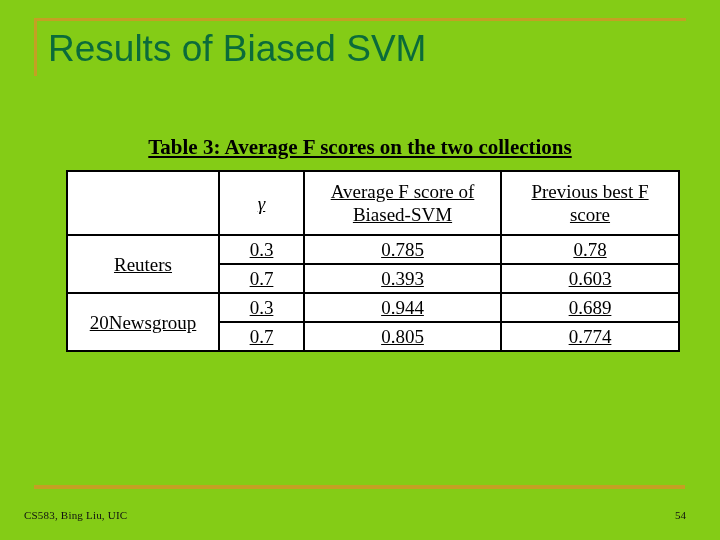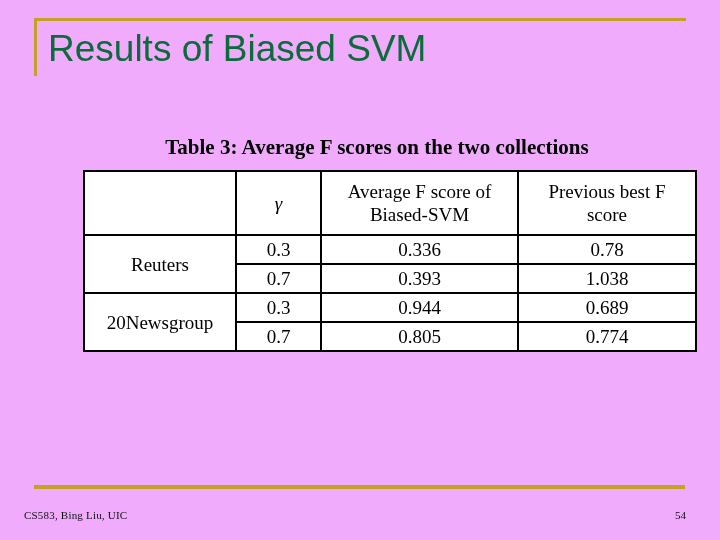--- a/index.html
+++ b/index.html
@@ -13,21 +13,21 @@
     height: 540px;
     overflow: hidden;
     font-family: "Liberation Sans", sans-serif;
     position: relative;
   }
   .slide {
     position: absolute;
     left: 0; top: 0;
     width: 720px;
     height: 540px;
-    background: #f0abfc;
+    background: #84cc16;
   }
 
   
   .title-rule-top {
     position: absolute;
     left: 34px;
     top: 18px;
     width: 652px;
     height: 3px;
     background: #c4a023;
@@ -50,23 +50,24 @@
     font-size: 37px;
     font-weight: 400;
     line-height: 46px;
     letter-spacing: 0px;
     white-space: nowrap;
   }
 
   
   .table-figure {
     position: absolute;
-    left: 83px;
+    left: 66px;
     top: 134px;
     width: 590px;
+    text-decoration: underline;
   }
   .table-caption {
     font-family: "Liberation Serif", serif;
     font-weight: bold;
     font-size: 21px;
     color: #000000;
     text-align: center;
     line-height: 26px;
     width: 588px;
     margin: 0 0 10px 0;
@@ -166,28 +167,28 @@
           </td>
           <td class="c-prev hdr">
             <span>Previous best F</span><br>
             <span>score</span>
           </td>
         </tr>
 
         <tr>
           <td class="c-label rowlabel" rowspan="2">Reuters</td>
           <td class="c-gamma datacell">0.3</td>
-          <td class="c-avg datacell">0.336</td>
+          <td class="c-avg datacell">0.785</td>
           <td class="c-prev datacell">0.78</td>
         </tr>
 
         <tr>
           <td class="c-gamma datacell">0.7</td>
           <td class="c-avg datacell">0.393</td>
-          <td class="c-prev datacell">1.038</td>
+          <td class="c-prev datacell">0.603</td>
         </tr>
 
         <tr>
           <td class="c-label rowlabel" rowspan="2">20Newsgroup</td>
           <td class="c-gamma datacell">0.3</td>
           <td class="c-avg datacell">0.944</td>
           <td class="c-prev datacell">0.689</td>
         </tr>
 
         <tr>

